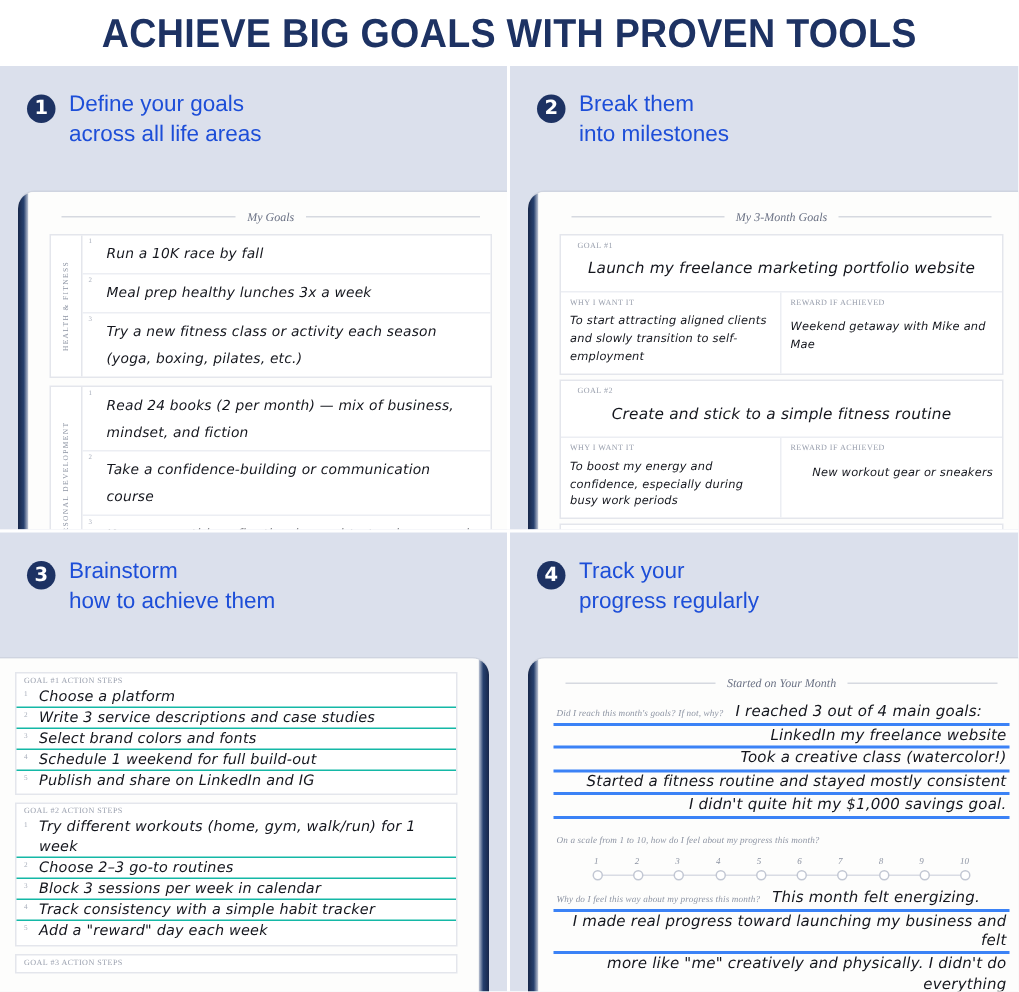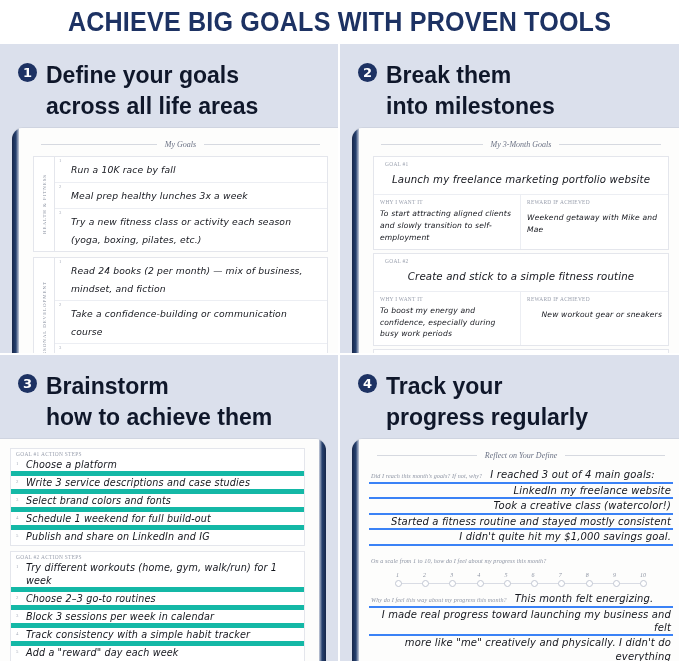--- a/index.html
+++ b/index.html
@@ -53,24 +53,24 @@
   }
   .num-badge{
     width:19px;height:19px;border-radius:50%;
     background:#1d3263;color:#fff;
     font-size:13px;font-weight:bold;
     display:flex;align-items:center;justify-content:center;
     flex:0 0 auto;margin-top:3px;
     font-family:"DejaVu Sans",sans-serif;
   }
   .p-head-text{
-    color:#0f172a;
-    font-size:23px;
+    color:#1d4ed8;
+    font-size:15px;
     line-height:1.33;
-    font-weight:700;
+    font-weight:400;
   }
   .p-head-text .l2{display:block;}
 
   
   .book{
     position:absolute;
     left:12px;right:-4px;
     top:84px;bottom:-6px;
     background:#fdfdfc;
     border-radius:11px 0 0 0;
@@ -163,21 +163,21 @@
   .goal-split{display:flex;}
   .goal-split > div{flex:1 1 50%;padding:2px 6px 5px 6px;box-sizing:border-box;}
   .goal-split > div:first-child{border-right:1px solid #eceef3;}
   .goal-split .hand{font-size:7.6px;line-height:1.55;display:block;padding-top:2px;}
 
   
   .tactic-block{border:1px solid #e4e6ec;background:#fff;margin-bottom:5px;padding-bottom:2px;}
   .tactic-line{
     position:relative;
     padding:0 6px 0 15px;
-    border-bottom:5px solid #14b8a6;
+    border-bottom:1px solid #14b8a6;
     min-height:13px;
   }
   .tactic-line .rn{
     position:absolute;left:5px;top:3px;
     font-size:4.8px;color:#a7adba;font-family:"Liberation Serif",serif;
   }
   .tactic-line .hand{font-size:9.6px;line-height:1.36;display:block;}
 
   
   .q-label{
@@ -418,21 +418,21 @@
         <span>Track your</span>
         <span class="l2">progress regularly</span>
       </div>
     </div>
 
     <div class="book">
       <div class="spine"></div>
       <div class="page">
         <div class="page-inner" style="padding-left:10px;padding-right:10px">
           <div class="page-title">
-              <span>Reflect on Your Define</span>
+              <span>Started on Your Month</span>
             </div>
 
           <div class="ruled reflect-first">
             <span class="q-label">Did I reach this month's goals? If not, why?</span>
             <span class="hand">I reached 3 out of 4 main goals:</span>
           </div>
           <div class="ruled r-line">
               <span class="hand">LinkedIn my freelance website</span>
             </div>
           <div class="ruled r-line">

